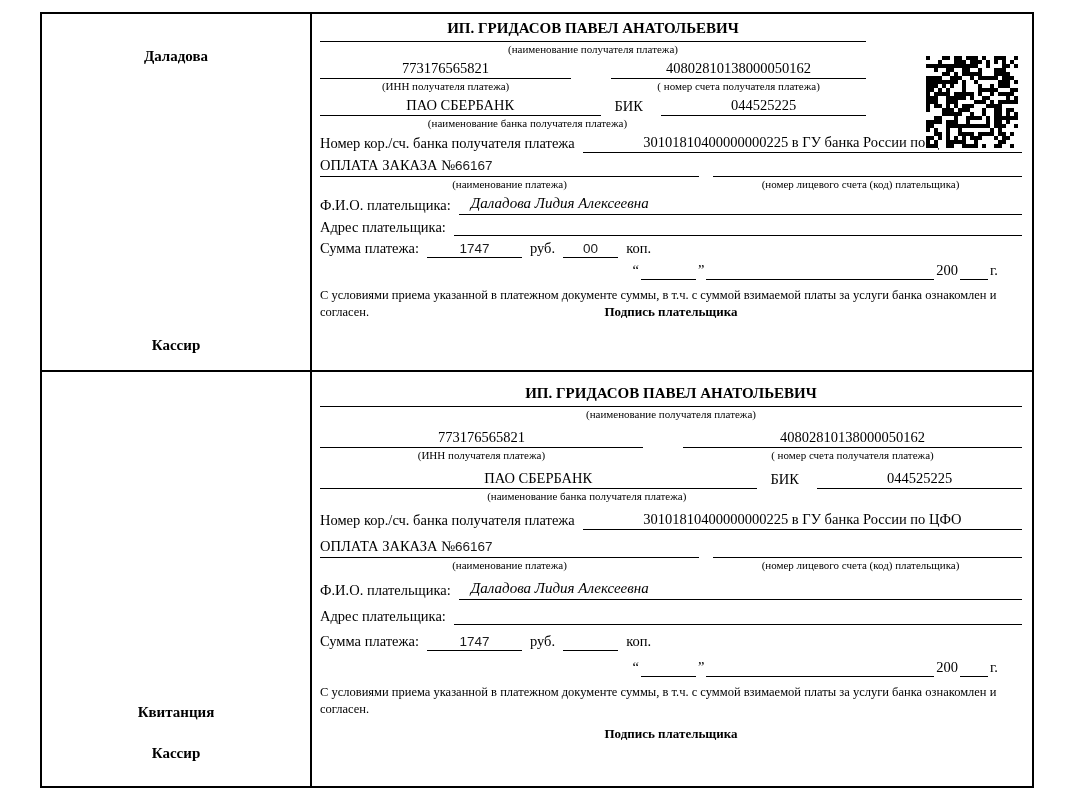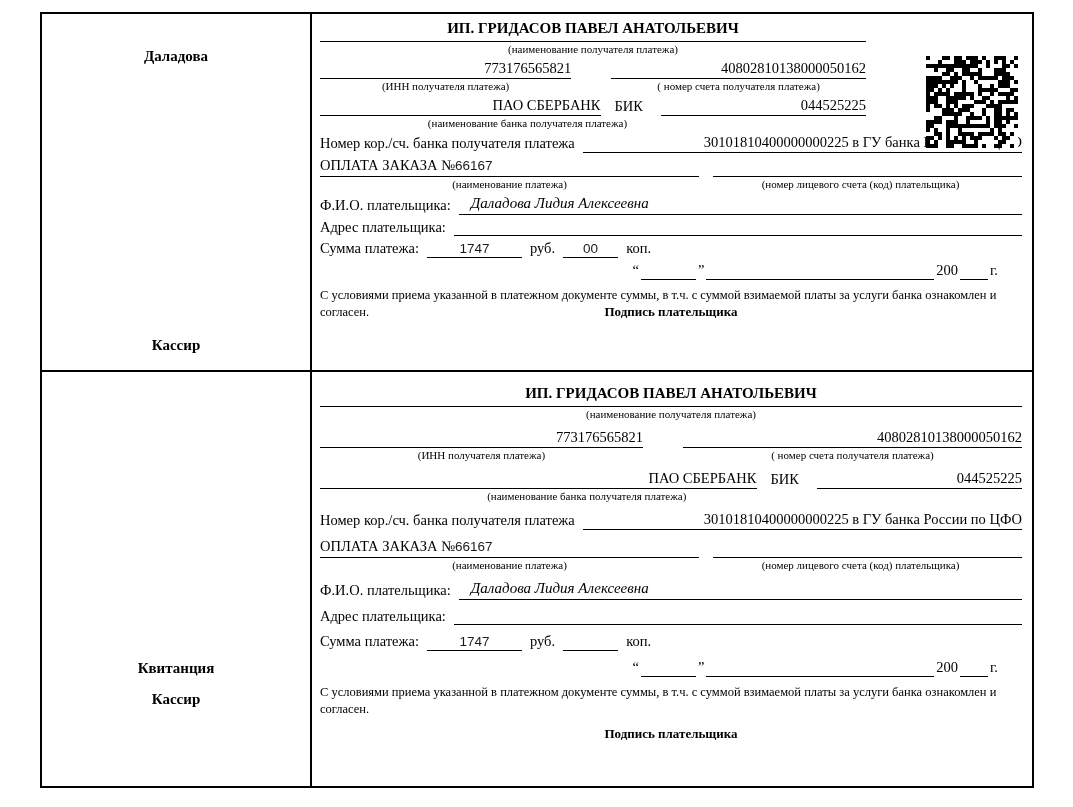--- a/index.html
+++ b/index.html
@@ -17,29 +17,29 @@
     border: 2px solid #000;
     display: grid;
     grid-template-columns: 270px 1fr;
     grid-template-rows: 358px 1fr;
   }
   .stub {
     border-right: 2px solid #000;
     display: flex; flex-direction: column; align-items: center;
   }
   .stub-top { border-bottom: 2px solid #000; justify-content: space-between; padding: 34px 8px 16px; }
-  .stub-bottom { justify-content: flex-end; padding-bottom: 78px; gap: 14px; }
+  .stub-bottom { justify-content: flex-end; padding-bottom: 24px; gap: 24px; }
   .stub-label { font-weight: bold; font-size: 15px; }
 
   .form-area { position: relative; padding: 5px 10px 4px 8px; font-size: 14.5px; line-height: 1.3; }
   .form-top { border-bottom: 2px solid #000; }
 
   .u { border-bottom: 1px solid #000; }
   .flex1 { flex: 1; }
-  .val { text-align: right; }
+  .val { text-align: center; }
   .caption { font-size: 11px; text-align: center; line-height: 1.3; }
   .lbl { white-space: nowrap; }
   .fill { font-family: "Liberation Sans", sans-serif; font-size: 13.5px; color: #1a1a1a; }
   .fill-name { font-family: "Liberation Serif", serif; font-style: italic; font-size: 15px; padding-left: 12px; text-align: left; }
 
   .fr { margin-top: 3px; }
   .sec2 .fr { margin-top: 7px; }
   .sec2 { padding-top: 12px; }
 
   .head-row { display: flex; align-items: flex-start; height: 26px; }

